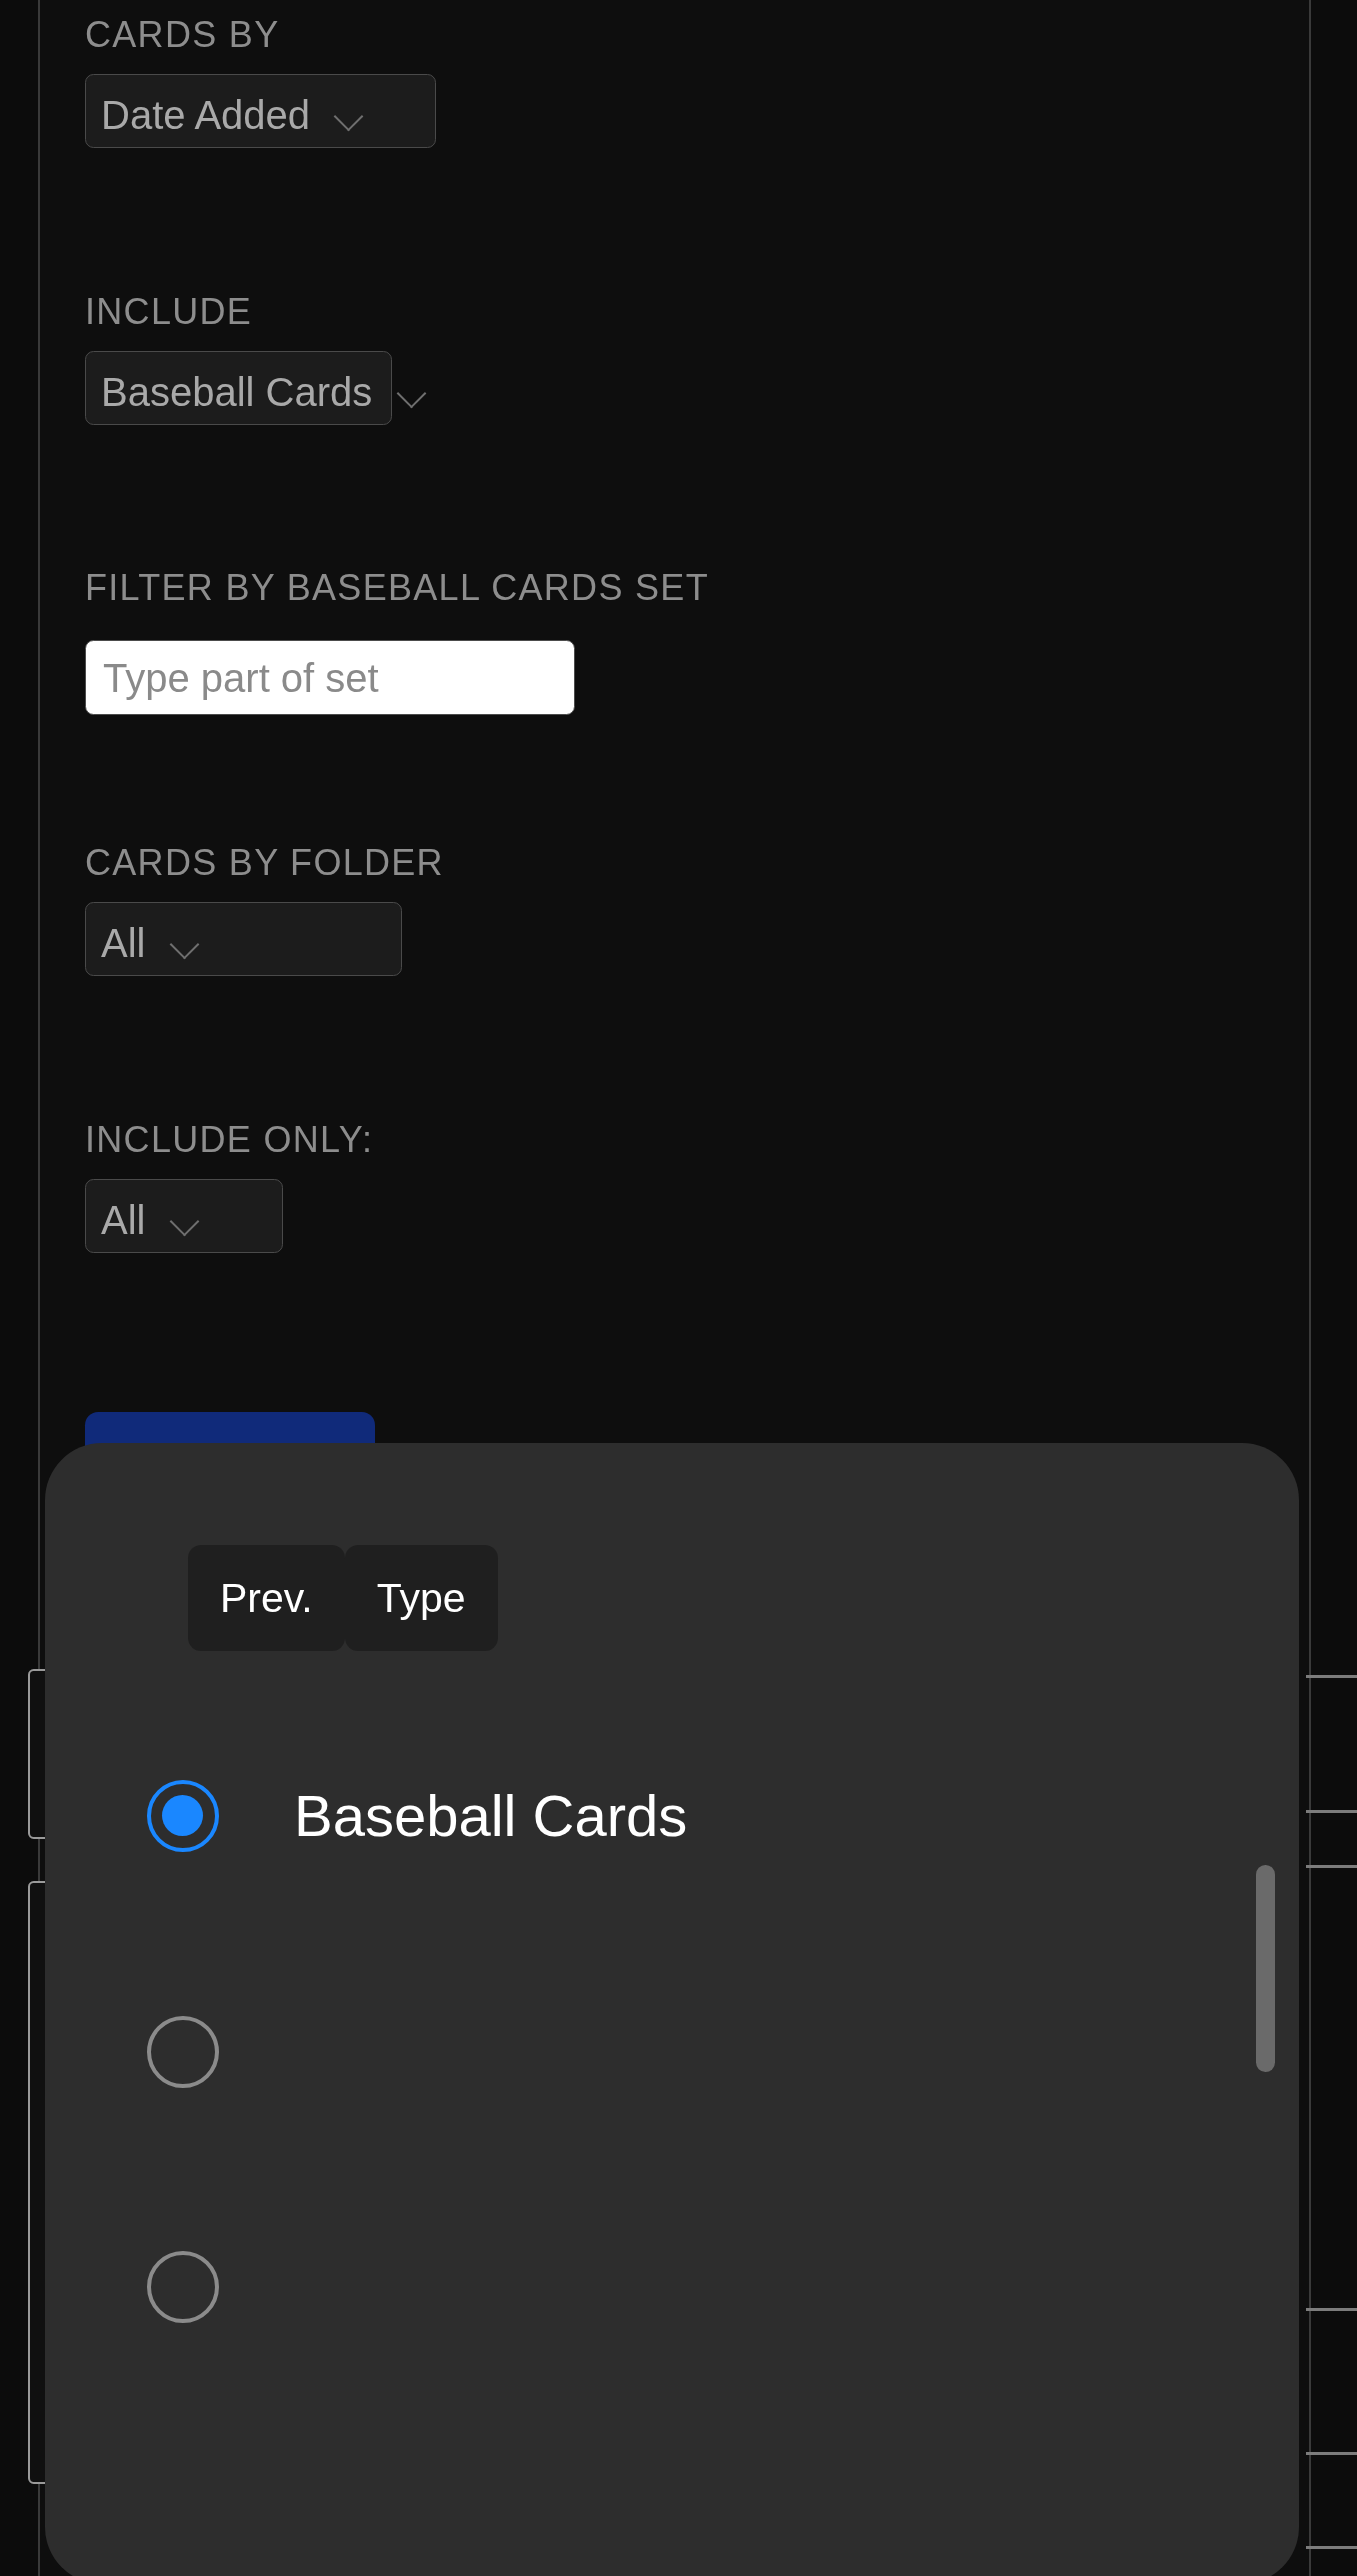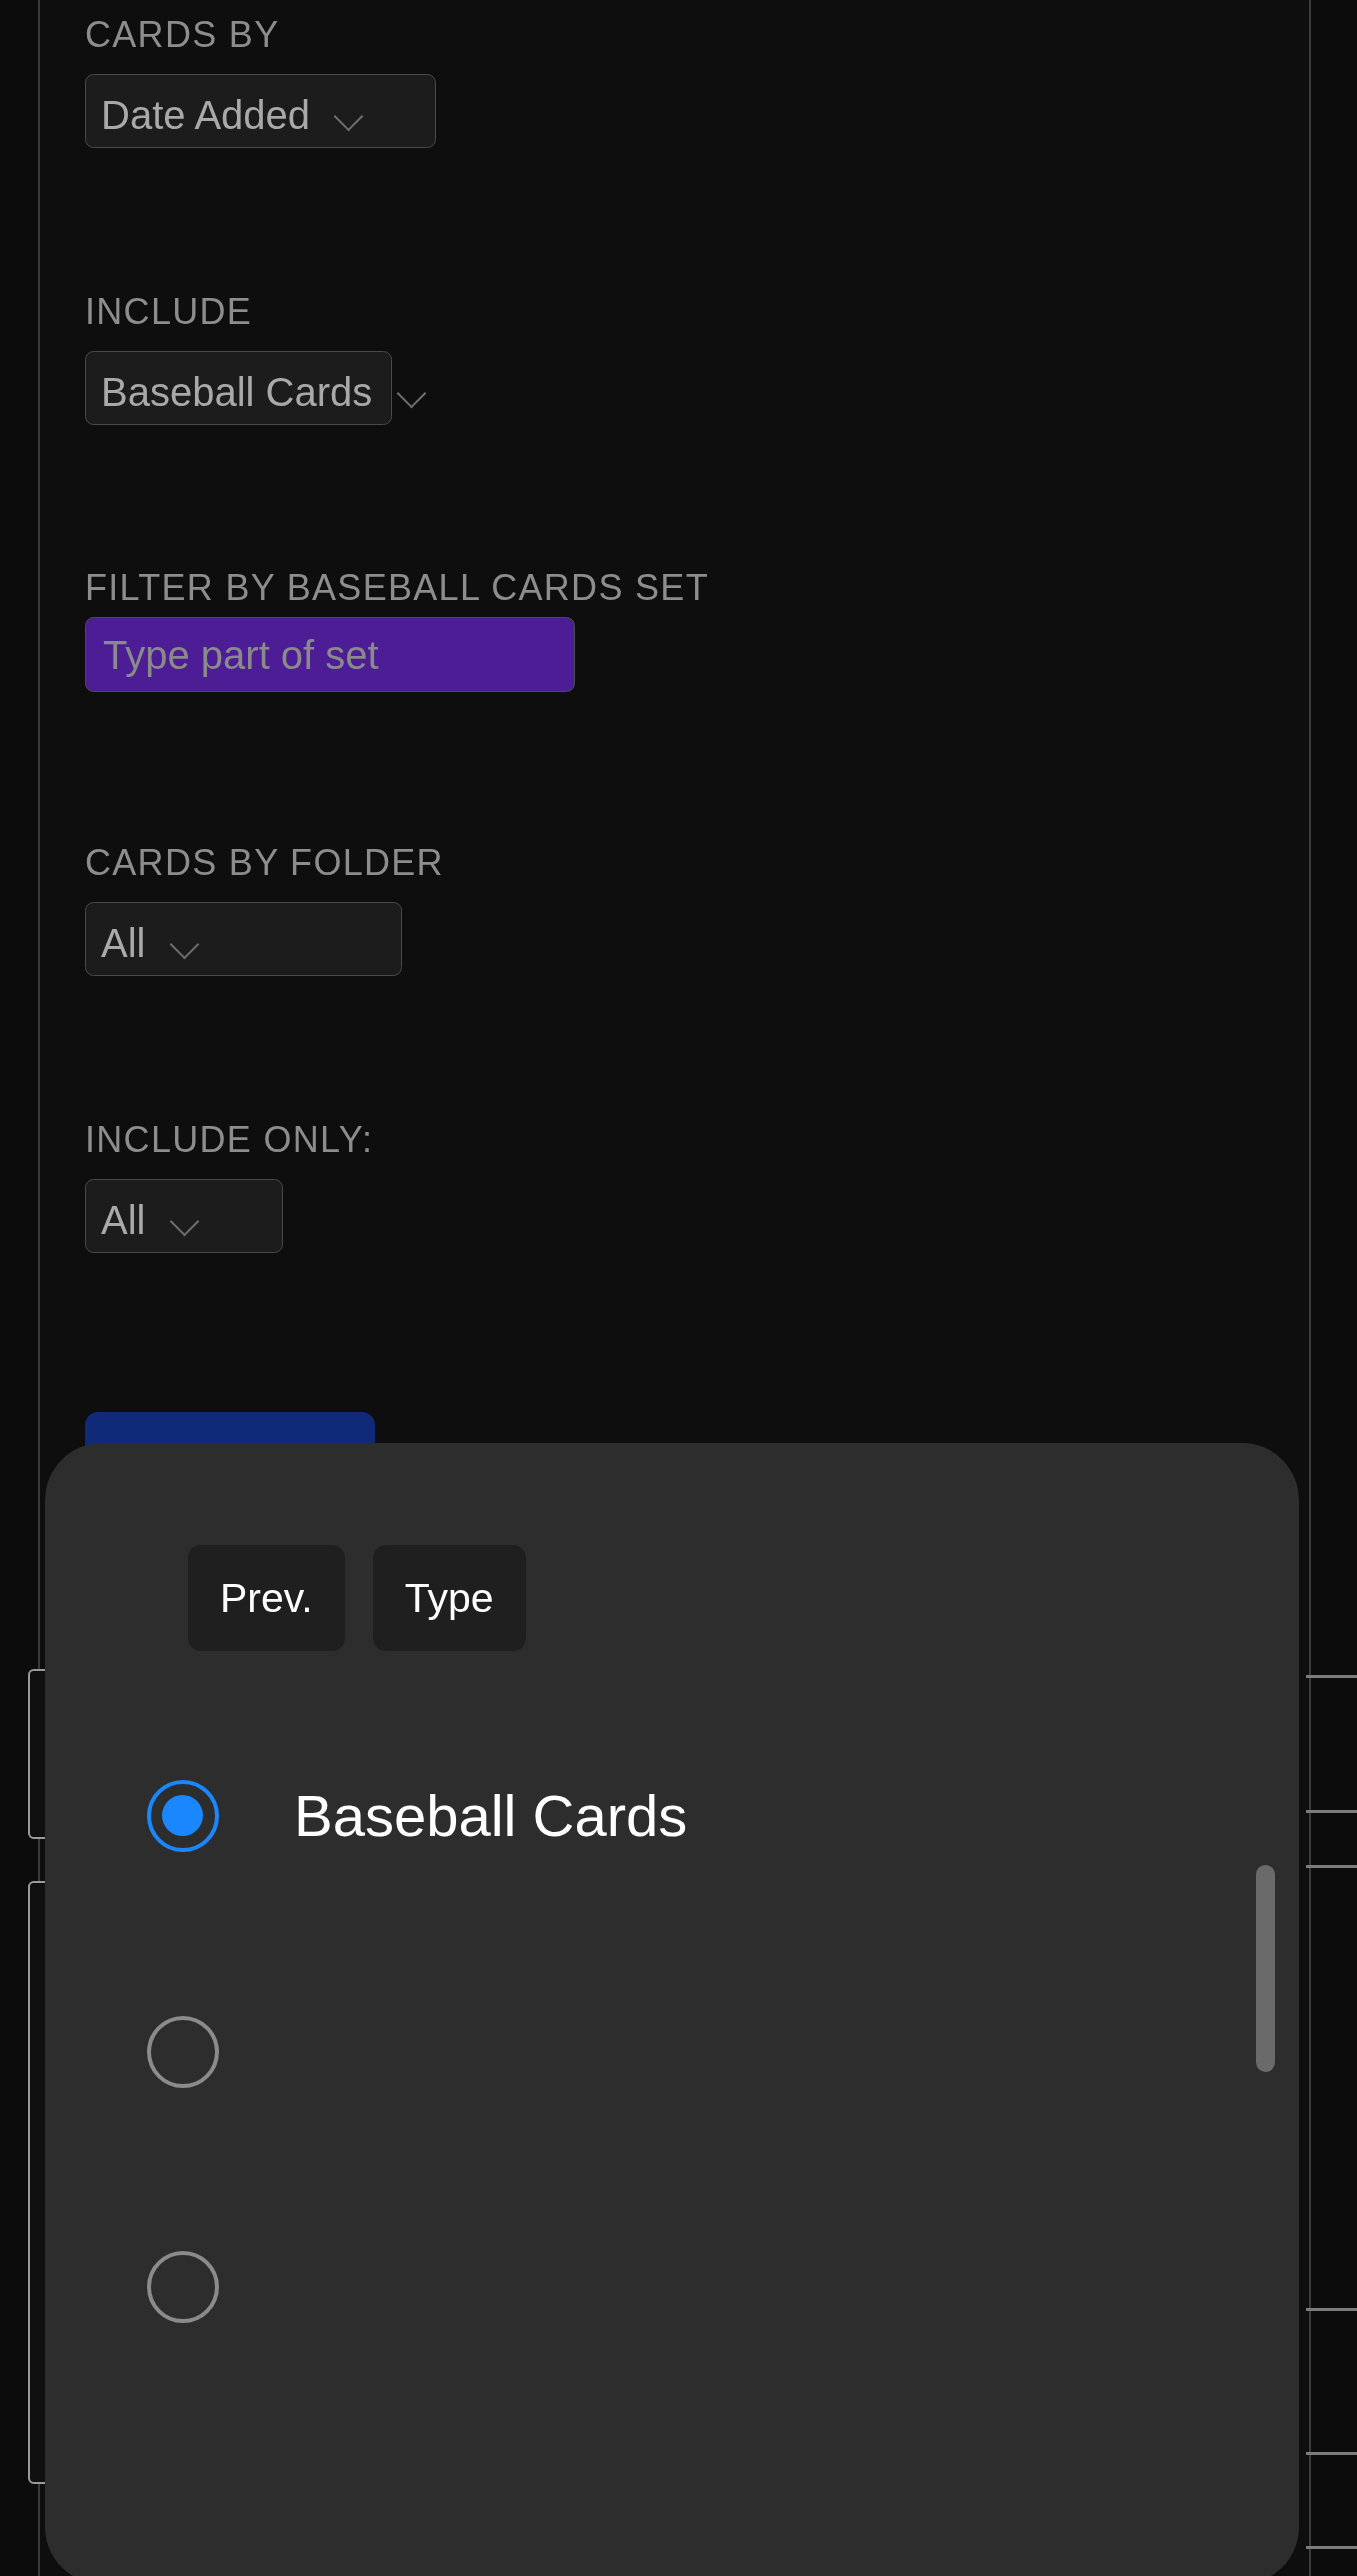--- a/index.html
+++ b/index.html
@@ -87,26 +87,26 @@
     left: 3.8px;
     top: 0;
     width: 19px;
     height: 19px;
     border-right: 2.8px solid #6f6f6f;
     border-bottom: 2.8px solid #6f6f6f;
     transform: rotate(45deg);
   }
 
   .text-input {
-    margin-top: 11px;
+    margin-top: 34px;
     height: 75px;
     width: 490px;
     border: 1.9px solid #4c4c4c;
     border-radius: 8.5px;
-    background: #4c1d95;
+    background: #ffffff;
     display: flex;
     align-items: center;
     box-sizing: border-box;
     padding: 0 17px;
   }
   .ph {
     color: #8a8a8a;
     font-size: 40px;
     line-height: 1;
   }
@@ -168,21 +168,20 @@
   .tb-btn {
     height: 106px;
     background: #1f1f1f;
     border-radius: 13.2px;
     color: #ffffff;
     font-size: 41px;
     display: flex;
     align-items: center;
     justify-content: center;
     padding: 0 32px;
-    margin-right: 28px;
     box-sizing: border-box;
     white-space: nowrap;
   }
 
   .option-list {
     position: absolute;
     left: 0;
     top: 255px;
     width: 100%;
     height: 886px;

